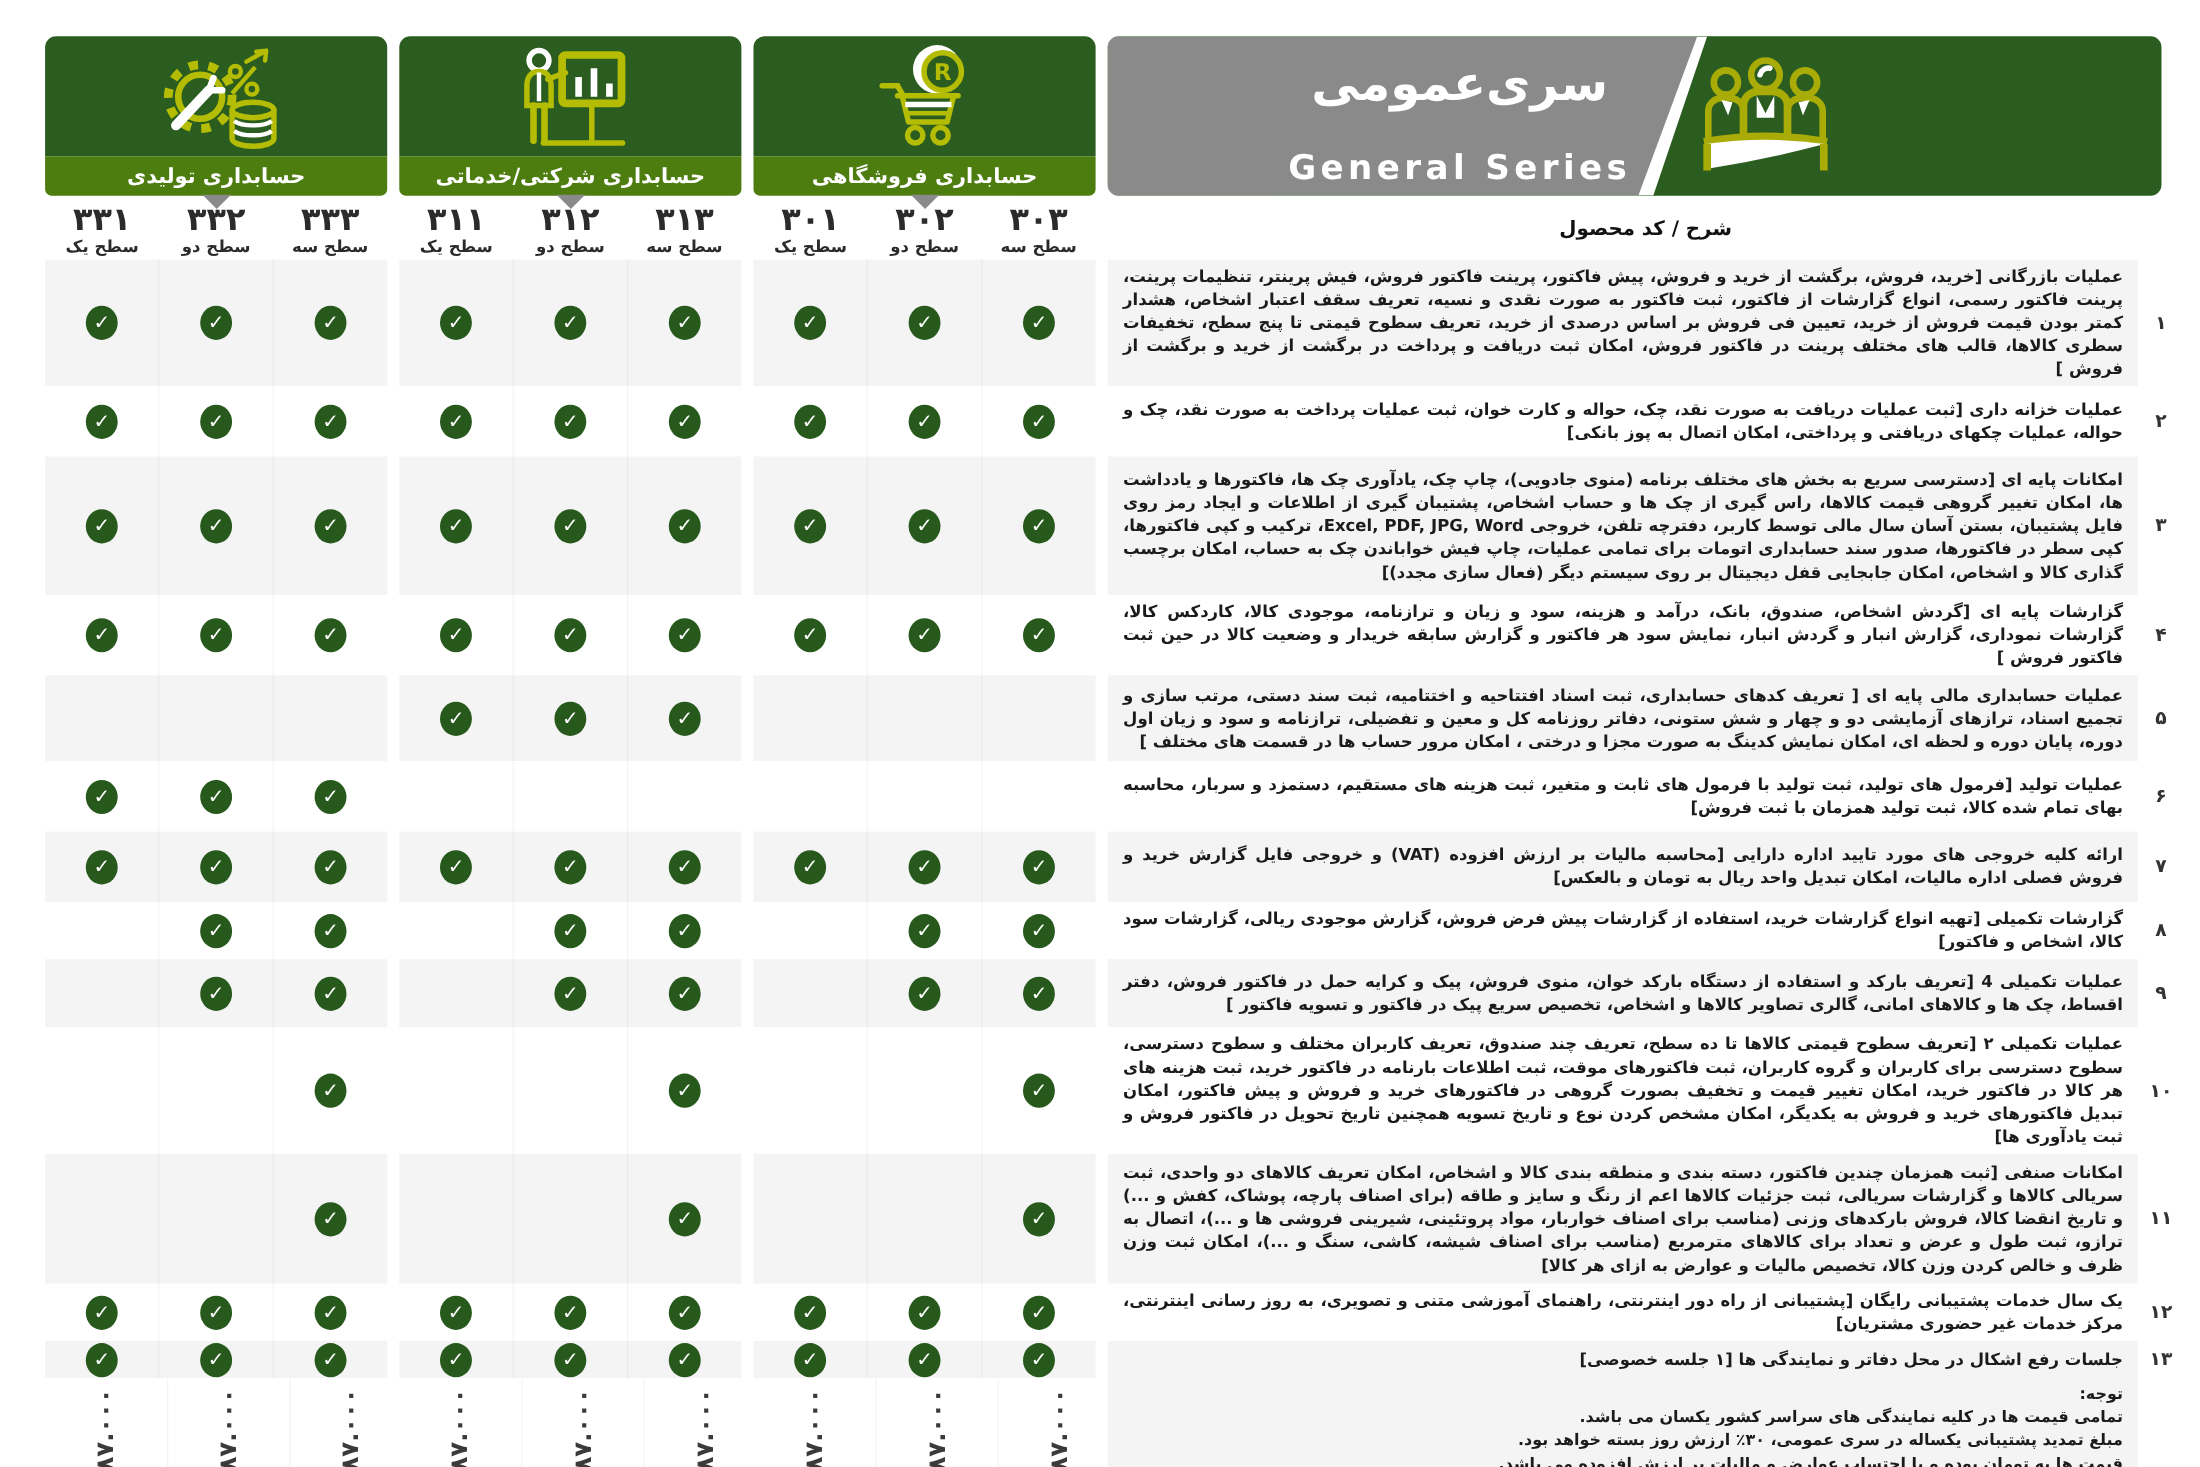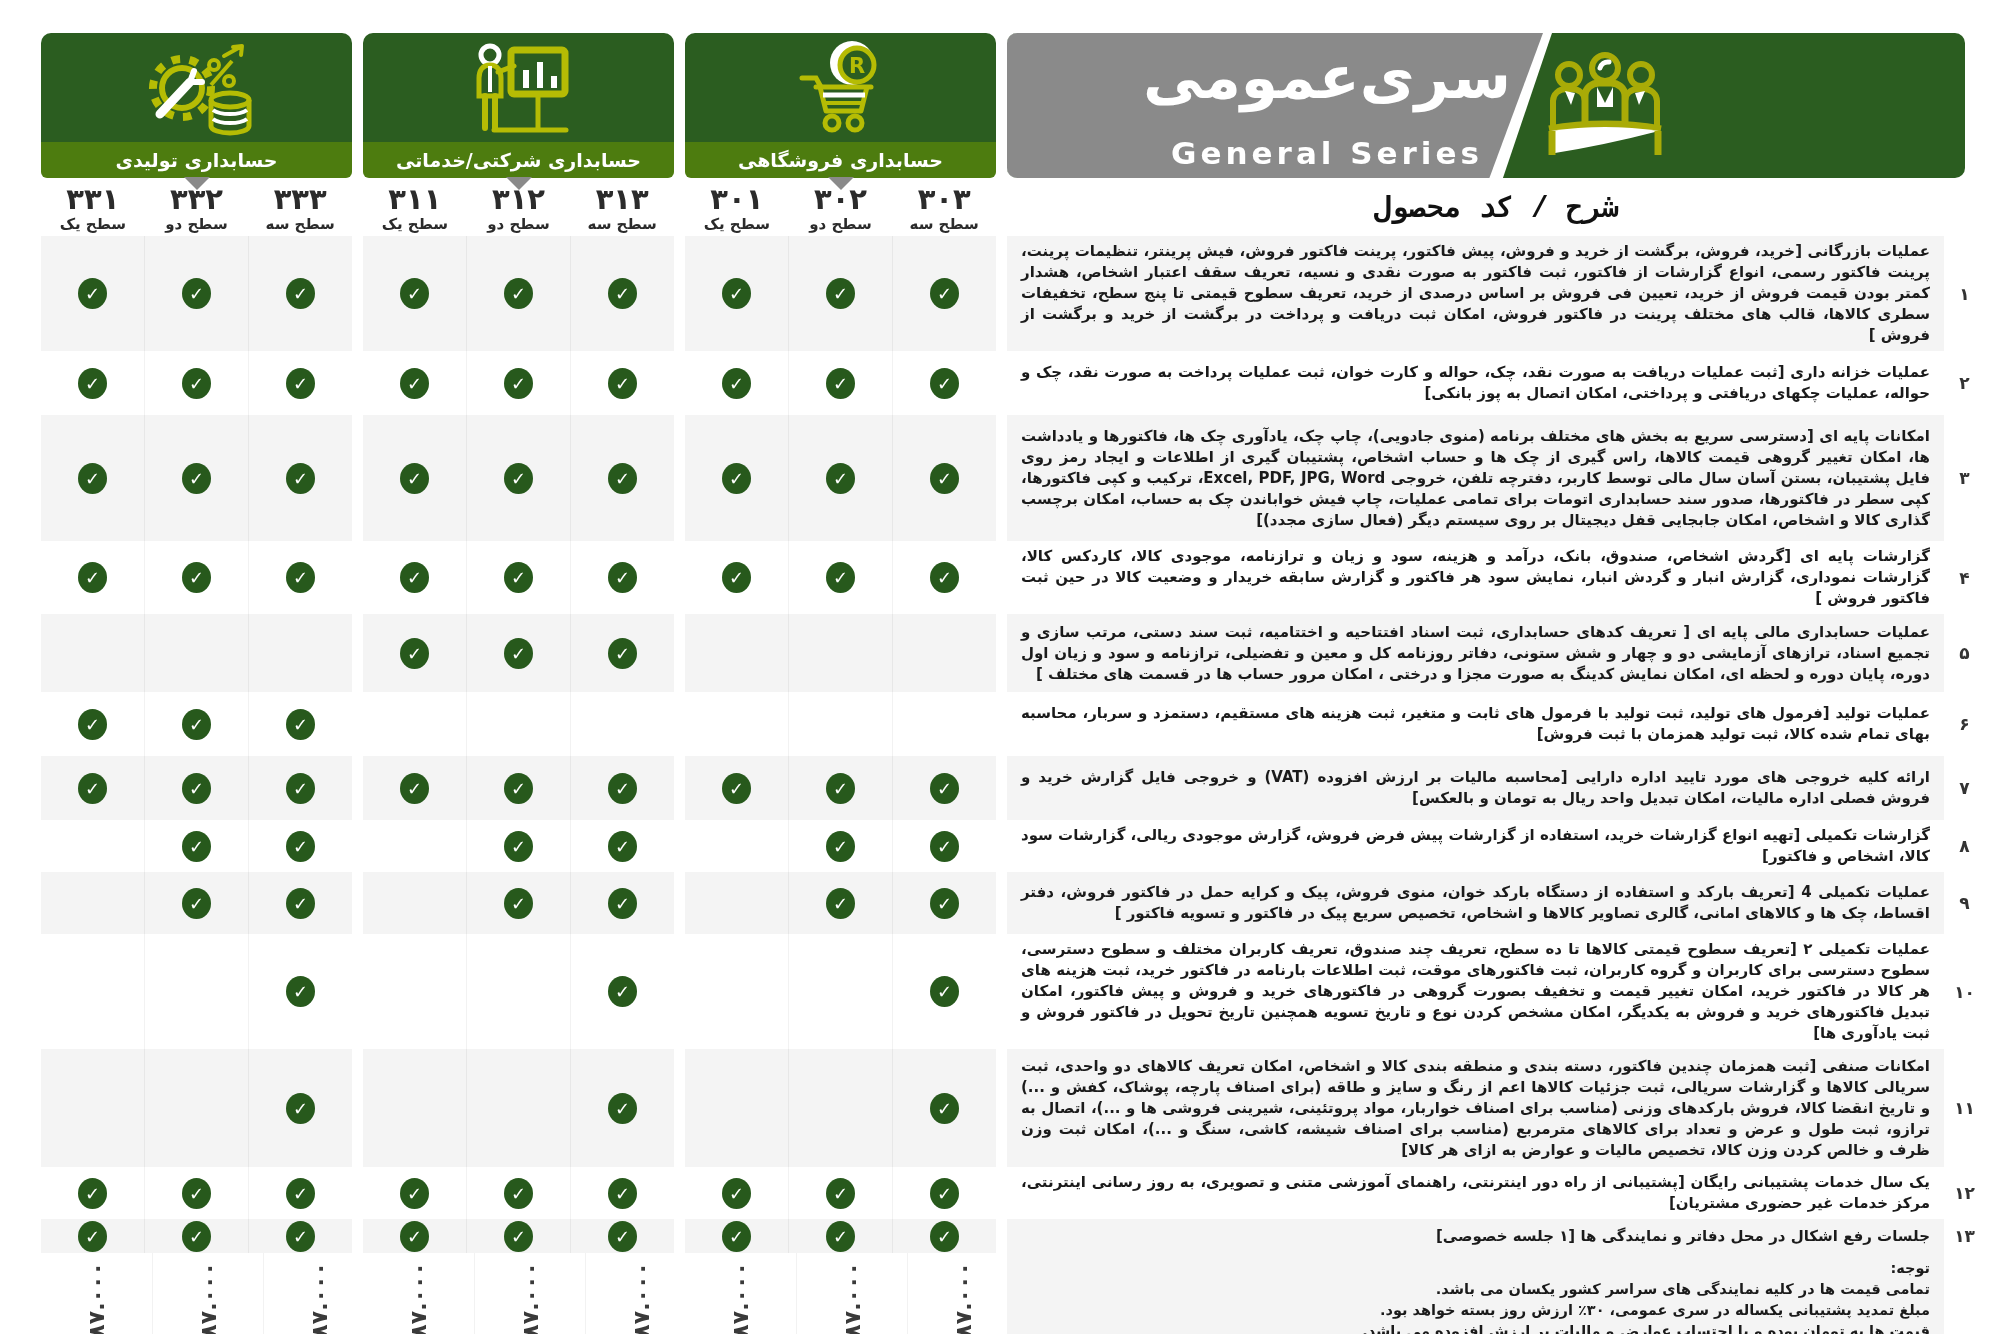--- a/index.html
+++ b/index.html
@@ -12,32 +12,32 @@
   .group-card{position:relative;width:311px;flex:0 0 311px;border-radius:10px;}
   .card-top{height:109px;background:#2b5d20;border-radius:10px 10px 0 0;display:flex;align-items:center;justify-content:center;}
   .card-band{height:36px;background:#4d7c0f;border-radius:0 0 6px 6px;display:flex;align-items:center;justify-content:center;color:#fff;font-weight:bold;font-size:19px;direction:rtl;}
   .card-pointer{position:absolute;left:50%;bottom:-12px;margin-left:-13px;width:0;height:0;border-left:13px solid transparent;border-right:13px solid transparent;border-top:13px solid #8a8a8a;}
 
   
   .series-header{position:relative;width:958px;flex:0 0 958px;height:145px;border-radius:10px;background:#2b5d20;overflow:hidden;}
   .sh-white{position:absolute;top:0;bottom:0;left:0;width:545px;background:#fff;clip-path:polygon(0 0,100% 0,91% 100%,0 100%);}
   .sh-gray{position:absolute;top:0;bottom:0;left:0;width:536px;background:#8a8a8a;clip-path:polygon(0 0,100% 0,90% 100%,0 100%);}
   .sh-text{position:absolute;left:120px;top:18px;width:400px;text-align:center;color:#fff;}
-  .sh-fa{font-size:60px;font-weight:bold;direction:rtl;line-height:52px;}
+  .sh-fa{font-size:44px;font-weight:bold;direction:rtl;line-height:52px;}
   .sh-en{font-size:31px;font-weight:bold;letter-spacing:4px;line-height:44px;margin-top:28px;}
   .sh-icon{position:absolute;left:528px;top:16px;}
 
   
   .codes-row{display:flex;gap:11px;height:56px;margin-top:2px;}
   .codes-group{width:311px;flex:0 0 311px;display:flex;}
   .code-cell{flex:1;display:flex;flex-direction:column;align-items:center;justify-content:center;}
   .code-num{font-size:29px;font-weight:bold;color:#2b2b2b;line-height:30px;direction:rtl;text-align:center;}
   .code-level{font-size:15px;font-weight:bold;color:#2b2b2b;direction:rtl;margin-top:1px;}
   .desc-head{width:978px;flex:0 0 978px;display:flex;align-items:center;justify-content:center;}
-  .desc-title{font-size:29px;font-weight:bold;color:#111;direction:rtl;font-family:Liberation Mono, monospace;}
+  .desc-title{font-size:18px;font-weight:bold;color:#111;direction:rtl;}
 
   
   .t-row{display:flex;gap:11px;}
   .row-group{width:311px;flex:0 0 311px;display:flex;background:#fff;}
   .t-row.alt .row-group{background:#f4f4f4;}
   .cell{flex:1;display:flex;align-items:center;justify-content:center;}
   .row-group .cell + .cell{border-left:1px solid rgba(0,0,0,0.05);}
   .desc-wrap{width:978px;flex:0 0 978px;display:flex;}
   .row-desc{width:937px;flex:0 0 937px;background:#fff;display:flex;flex-direction:column;justify-content:center;direction:rtl;padding:5px 14px;box-sizing:border-box;text-align:justify;font-size:15px;line-height:21px;font-weight:bold;color:#1b1b1b;}
   .t-row.alt .row-desc{background:#f4f4f4;}

